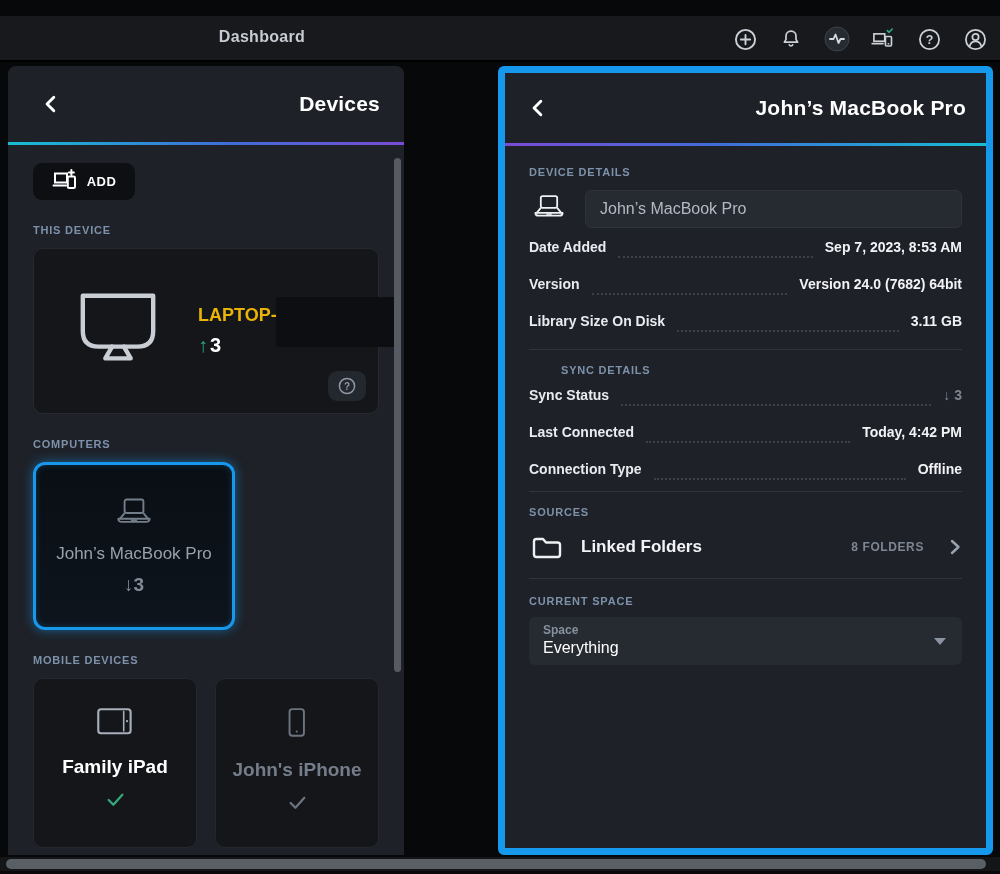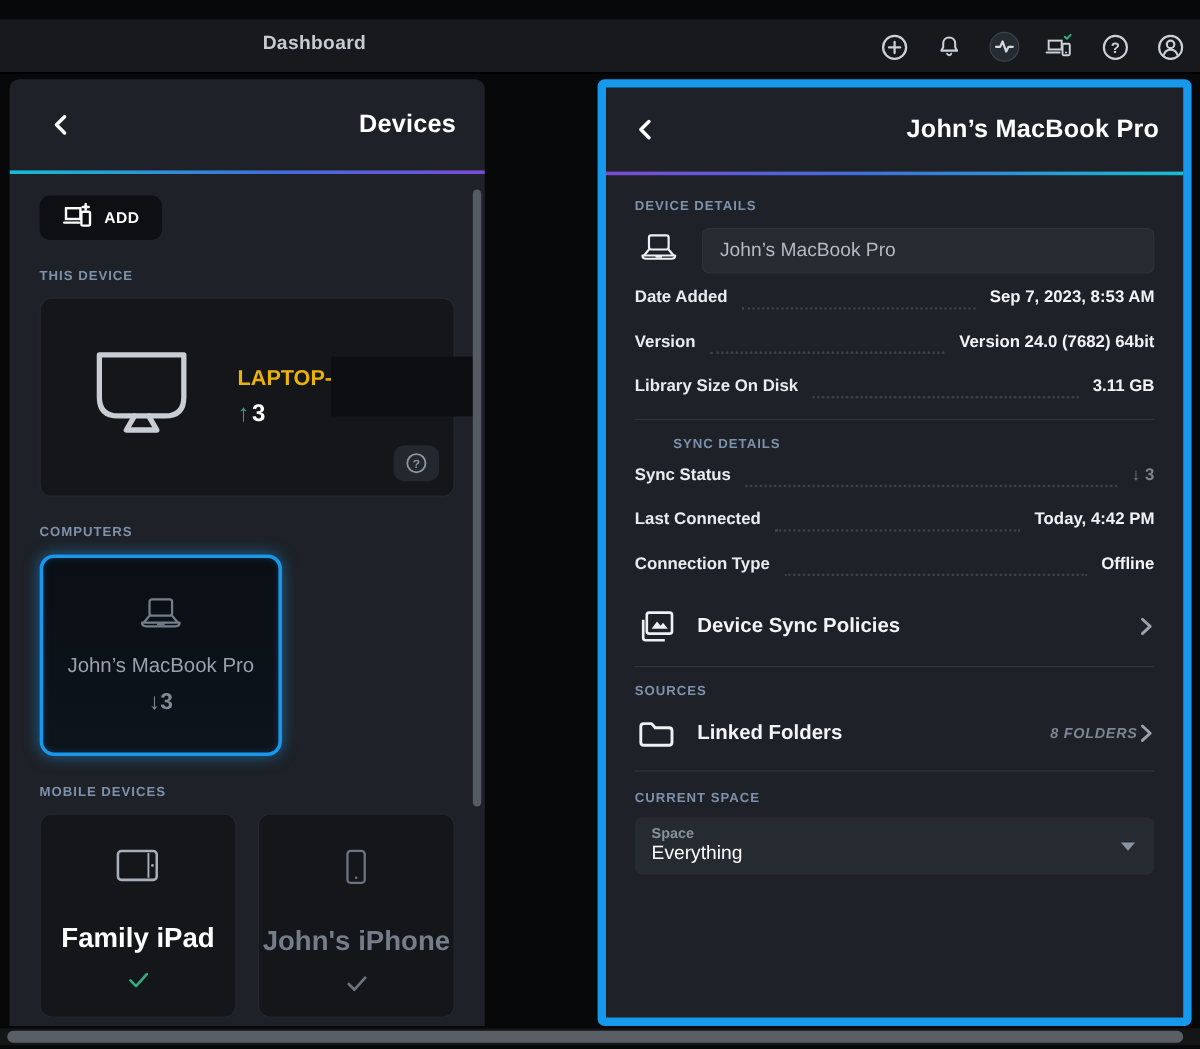--- a/index.html
+++ b/index.html
@@ -37,21 +37,21 @@
   .td-count { color:#fff; }
   .redact-box { position:absolute; left:242px; top:48px; width:120px; height:50px; background:#0c0e12; border-radius:2px; }
   .help-badge { position:absolute; right:12px; bottom:12px; width:38px; height:30px; background:#23272e; border-radius:9px; display:flex; align-items:center; justify-content:center; color:#8e97a3; cursor:pointer; }
 
   .mac-card { margin-top:12px; width:202px; height:168px; border:3px solid #1798ed; border-radius:12px; background:linear-gradient(180deg,#0a0f15,#0e141c); box-shadow:0 0 12px rgba(23,152,237,.55), inset 0 0 6px rgba(23,152,237,.25); display:flex; flex-direction:column; align-items:center; justify-content:center; cursor:pointer; }
   .mac-card .dev-name { margin-top:12px; font-size:17px; color:#98a1ac; }
   .mac-card .dev-sync { margin-top:10px; font-size:19px; font-weight:bold; color:#828b97; }
 
   .mobile-row { margin-top:12px; display:flex; gap:18px; }
   .mob-card { width:202px; height:170px; background:#14161a; border:1px solid #24272d; border-radius:10px; display:flex; flex-direction:column; align-items:center; padding-top:28px; cursor:pointer; }
-  .mob-card .dev-name { margin-top:27px; font-size:23px; font-weight:bold; }
+  .mob-card .dev-name { margin-top:16px; font-size:19px; font-weight:bold; }
   .mob-card .chk { margin-top:14px; }
   .ipad .dev-name { color:#fff; }
   .ipad .icon-c { color:#a7afba; }
   .ipad .chk { color:#35ab7d; }
   .iphone .dev-name { color:#747d89; }
   .iphone .icon-c { color:#6b7480; }
   .iphone .chk { color:#6b7480; }
 
   .v-scrollbar { position:absolute; right:3px; top:92px; width:7px; height:514px; background:#565b63; border-radius:4px; cursor:pointer; }
 
@@ -74,21 +74,21 @@
   .detail-row .val.dim { color:#7d8591; }
   .detail-row .val .dn { margin-right:4px; }
 
   .divider { margin-top:10px; border-top:1px solid #30343c; }
 
   .nav-row { height:58px; display:flex; align-items:center; cursor:pointer; }
   .nav-row .ic { width:36px; display:flex; justify-content:center; color:#eef1f4; flex:0 0 36px; }
   .nav-row .nav-lbl { margin-left:16px; font-size:17px; font-weight:bold; color:#f2f4f7; }
   .nav-row .spacer { flex:1; }
   .nav-row .mini-count { font-size:13px; font-weight:bold; color:#848d99; margin-right:28px; }
-  .nav-row .badge { font-size:12px; font-weight:bold; letter-spacing:.6px; color:#7d8693; margin-right:0;font-style:italic; }
+  .nav-row .badge { font-size:12px; font-weight:bold; letter-spacing:.6px; color:#7d8693; margin-right:24px; }
   .chev-r { color:#9aa2ae; display:flex; }
   .mag { color:#e6eaee; display:flex; cursor:pointer; }
 
   .space-select { margin-top:10px; height:48px; background:#262a31; border-radius:6px; position:relative; padding:6px 14px; cursor:pointer; }
   .space-lbl { font-size:12px; color:#87919e; font-weight:bold; }
   .space-val { margin-top:2px; font-size:16px; color:#fff; }
   .caret-down { position:absolute; right:16px; top:21px; width:0; height:0; border-left:6px solid transparent; border-right:6px solid transparent; border-top:7px solid #8b94a1; }
 
   
   .h-scrollbar { position:absolute; left:0; top:857px; width:1000px; height:14px; background:#141517; }
@@ -299,36 +299,20 @@
       <span class="lbl">Last Connected</span>
       <span class="leader"></span>
       <span class="val">Today, 4:42 PM</span>
     </div>
     <div class="detail-row">
       <span class="lbl">Connection Type</span>
       <span class="leader"></span>
       <span class="val">Offline</span>
     </div>
 
-    <div class="nav-row" style="margin-top:6px;">
-      <span class="ic">
-        <svg width="34" height="31" viewBox="0 0 34 30" fill="none" stroke="currentColor" stroke-width="2.2" stroke-linejoin="round">
-            <path d="M6 9v15q0 2 2 2h16"></path>
-            <rect x="9" y="3" width="21" height="17.5" rx="2"></rect>
-            <path d="M13 16.5l4.5-6 3 3.5 2-2.5 4 5z" fill="currentColor" stroke="none"></path>
-          </svg>
-      </span>
-      <span class="nav-lbl">Device Sync Policies</span>
-      <span class="spacer"></span>
-      <span class="chev-r">
-        <svg width="14" height="20" viewBox="0 0 14 18" fill="none" stroke="currentColor" stroke-width="2.4" stroke-linecap="round" stroke-linejoin="round">
-            <path d="M4 3l6.5 6L4 15"></path>
-          </svg>
-      </span>
-    </div>
 
 
     <div class="divider" style="margin-top:4px;"></div>
 
     <div class="sec-label" style="margin-top:14px;">SOURCES</div>
 
     <div class="nav-row">
       <span class="ic">
         <svg width="32" height="27" viewBox="0 0 32 26" fill="none" stroke="currentColor" stroke-width="2.4" stroke-linejoin="round">
             <path d="M3 7q0-2.5 2.5-2.5H12l3 3.5h11.5Q29 8 29 10.5V20q0 2.5-2.5 2.5h-21Q3 22.5 3 20z"></path>

